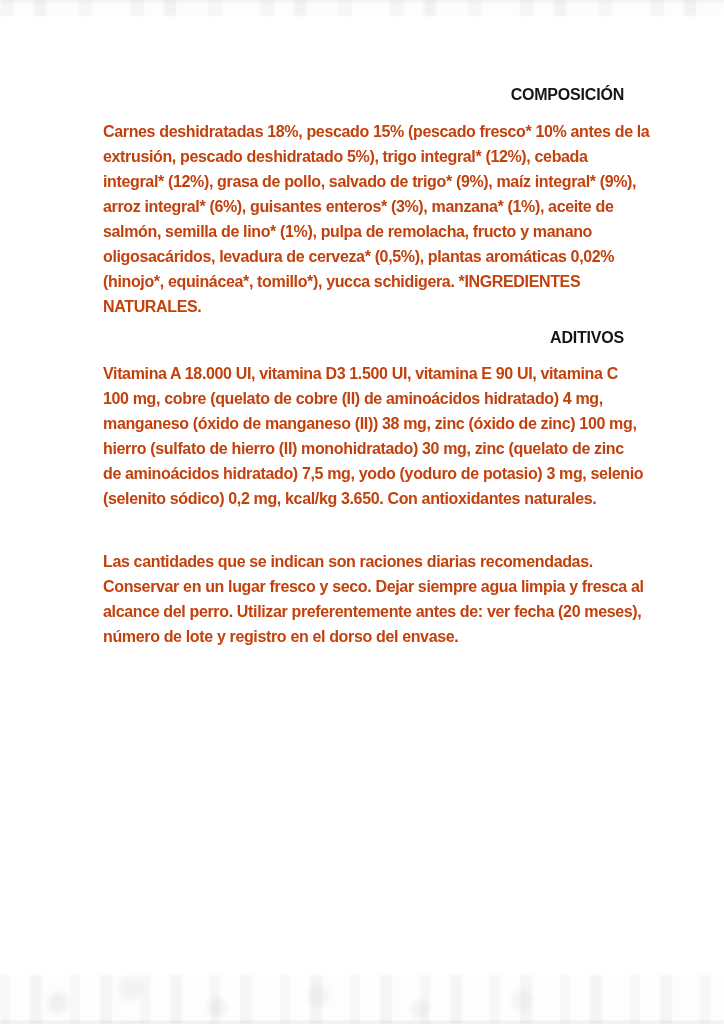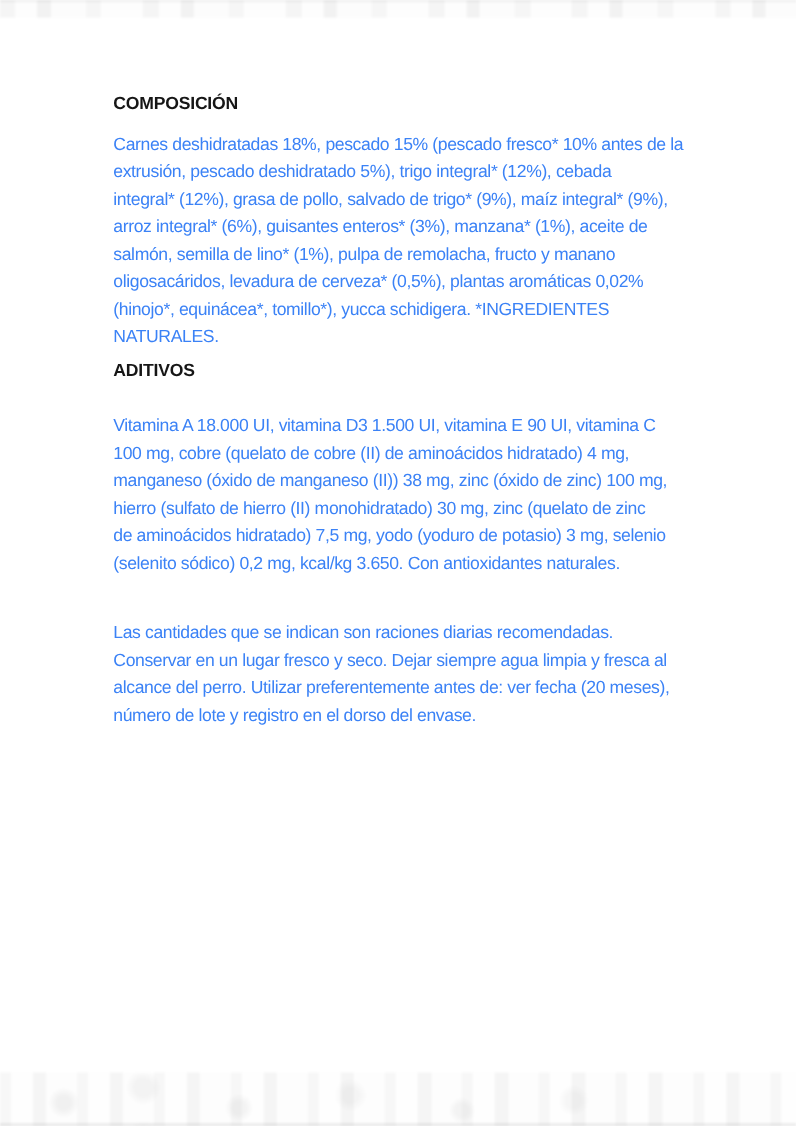--- a/index.html
+++ b/index.html
@@ -61,39 +61,40 @@
         rgba(0,0,0,0.008) 42px 70px);
     border-bottom: 3px solid rgba(0,0,0,0.07);
   }
   .doc-column {
     width: 521px;
   }
   h2.doc-heading {
     font-size: 16px;
     line-height: 25px;
     font-weight: 700;
-    text-align: left;
+    text-align: right;
     letter-spacing: -0.2px;
     margin: 0;
     color: #161616;
   }
   p.doc-paragraph {
     font-size: 16px;
     line-height: 25px;
     letter-spacing: -0.35px;
     margin: 0;
     white-space: pre;   
-    color: #3b82f6;
+    color: #c2410c;
+    font-weight: bold;
   }
   
   .s-composicion   h2 { margin-bottom: 12px; }
   .s-composicion       { margin-bottom: 1px; }
   .s-analiticos    h2 { margin-bottom: 8px; }
   .s-analiticos        { margin-bottom: 6px; }
-  .s-aditivos      h2 { margin-bottom: 25px; }
+  .s-aditivos      h2 { margin-bottom: 11px; }
   .s-aditivos          { margin-bottom: 38px; } 
   .s-instrucciones h2 { margin-bottom: 7px; }
 </style>
 </head>
 <body>
 
 <div class="page">
 
   <div class="scan-noise top"></div>
 

